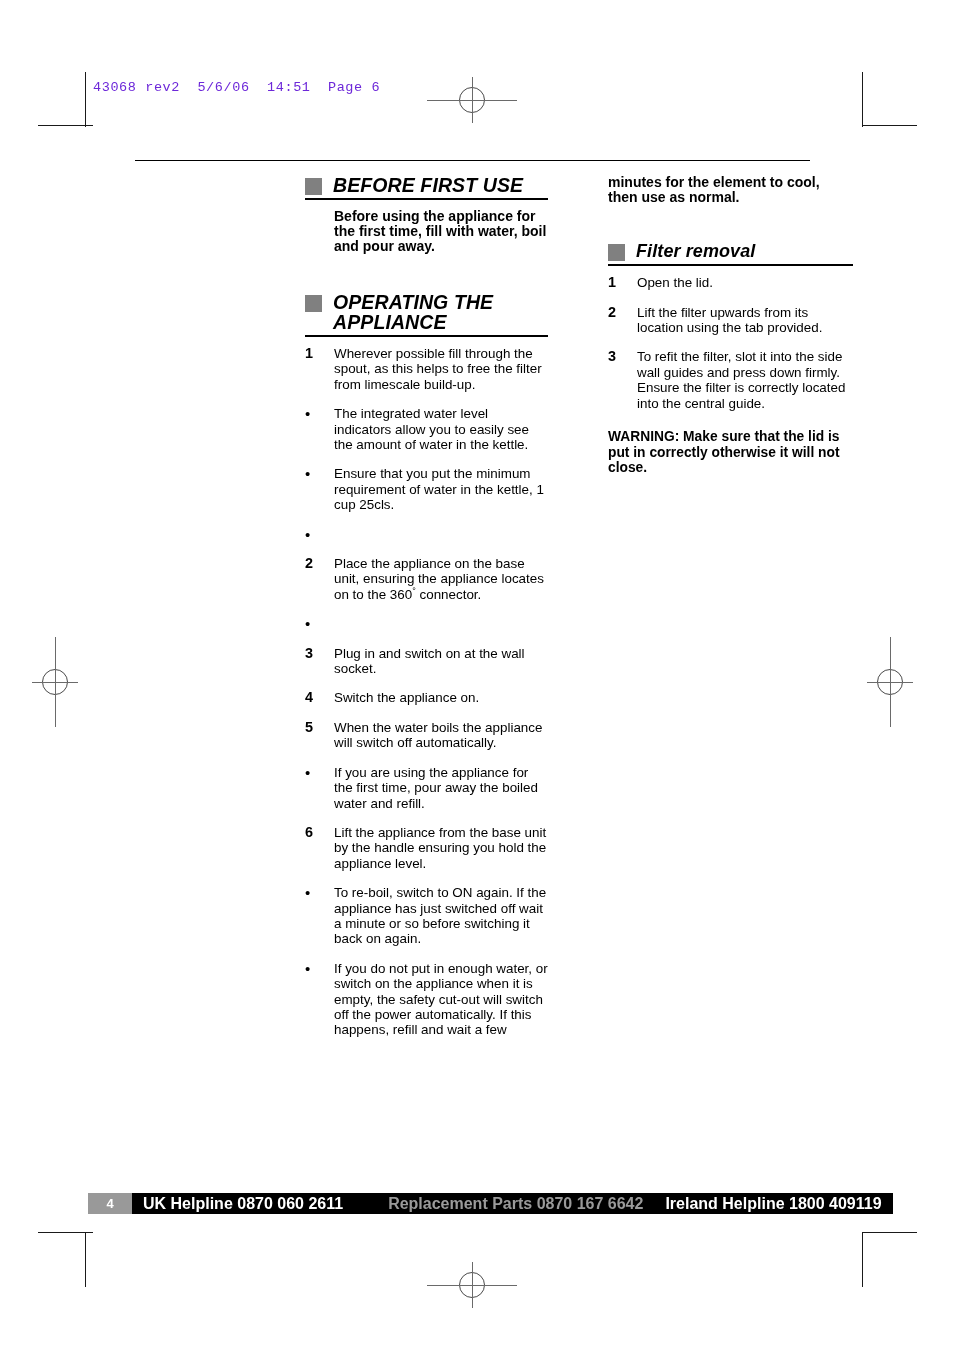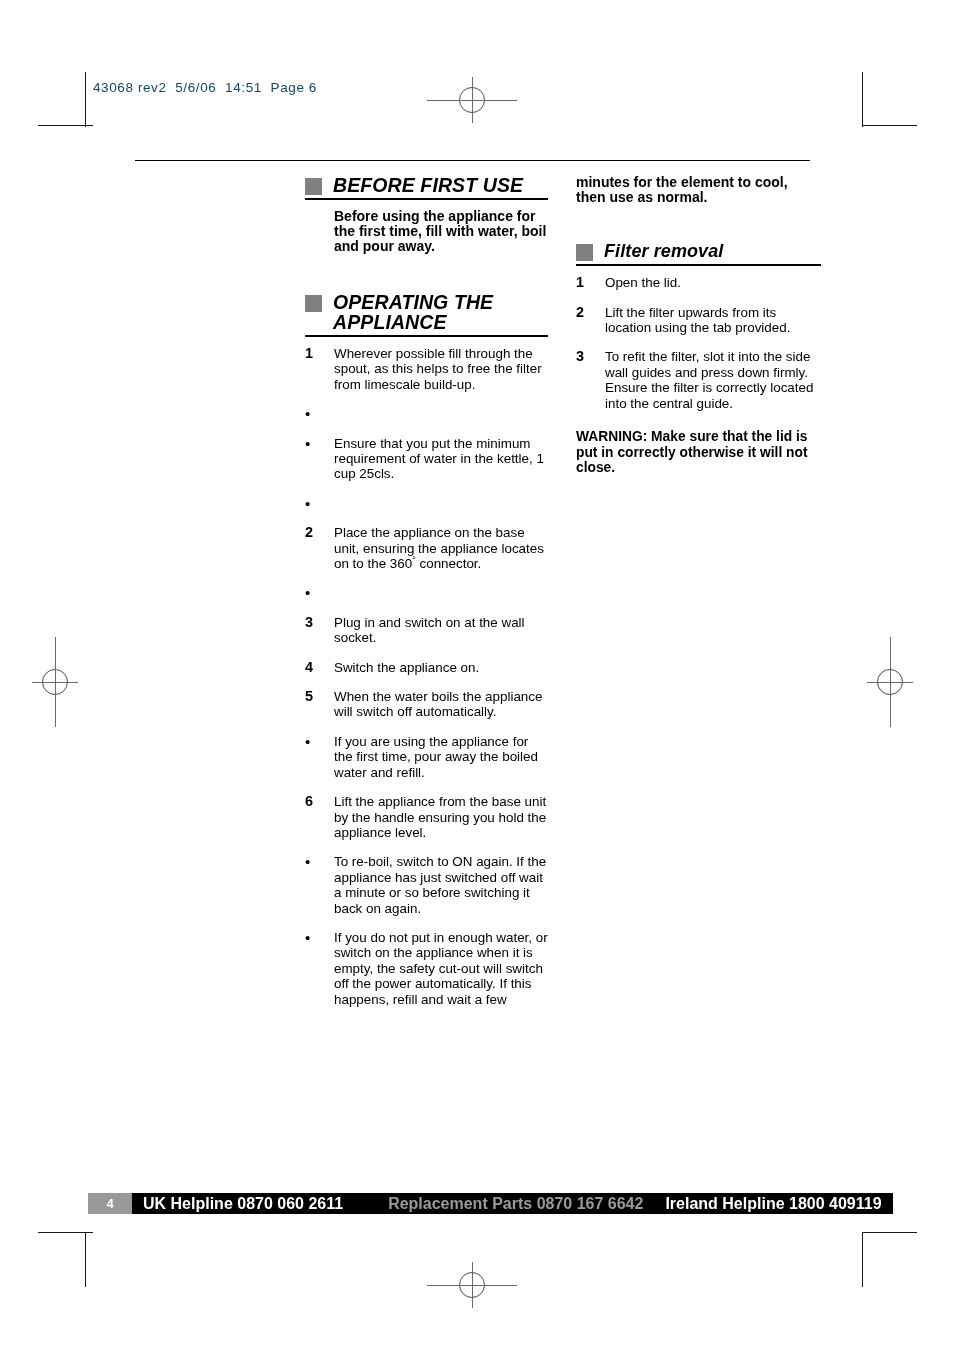--- a/index.html
+++ b/index.html
@@ -14,24 +14,24 @@
     font-family: "Liberation Sans", sans-serif;
     color: #000000;
     overflow: hidden;
   }
 
   
   .prepress-header {
     position: absolute;
     left: 93px;
     top: 80px;
-    font-family: Liberation Sans, sans-serif;
+    font-family: Liberation Mono, monospace;
     font-size: 13.5px;
     letter-spacing: 0.6px;
-    color: #0c4a6e;
+    color: #6d28d9;
     white-space: pre;
   }
   .crop-v {
     position: absolute;
     width: 1px;
     background: #1a1a1a;
   }
   .crop-h {
     position: absolute;
     height: 1px;
@@ -73,21 +73,21 @@
     width: 675px;
   }
   .top-rule {
     width: 100%;
     height: 1.4px;
     background: #000;
     margin-bottom: 14px;
   }
   .columns {
     display: flex;
-    gap: 28px;
+    gap: 60px;
     align-items: flex-start;
   }
   .col {
     width: 245px;
   }
   .col-left { margin-left: 170px; }
 
   
   .heading {
     margin-top: 0;
@@ -262,20 +262,21 @@
 
       <div>
 
         <div class="item">
           <div class="marker">1</div>
           <div class="text">Wherever possible fill through the spout, as this helps to free the filter from limescale build-up.</div>
         </div>
 
         <div class="item">
           <div class="marker bullet">•</div>
+          <div class="text">The integrated water level indicators allow you to easily see the amount of water in the kettle.</div>
         </div>
 
         <div class="item">
           <div class="marker bullet">•</div>
           <div class="text">Ensure that you put the minimum requirement of water in the kettle, 1 cup 25cls.</div>
         </div>
 
         <div class="item">
           <div class="marker bullet">•</div>
         </div>

